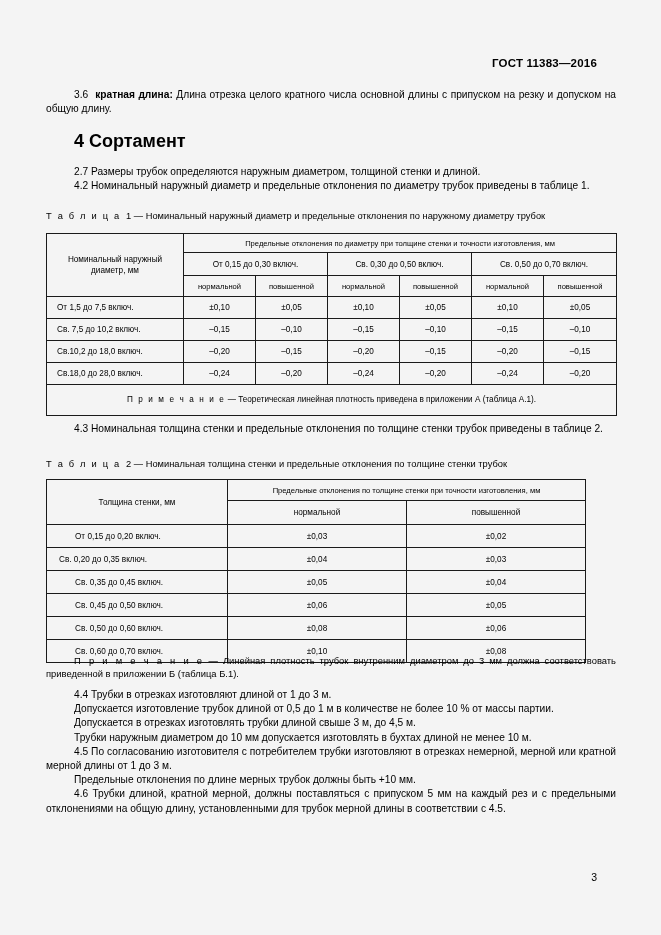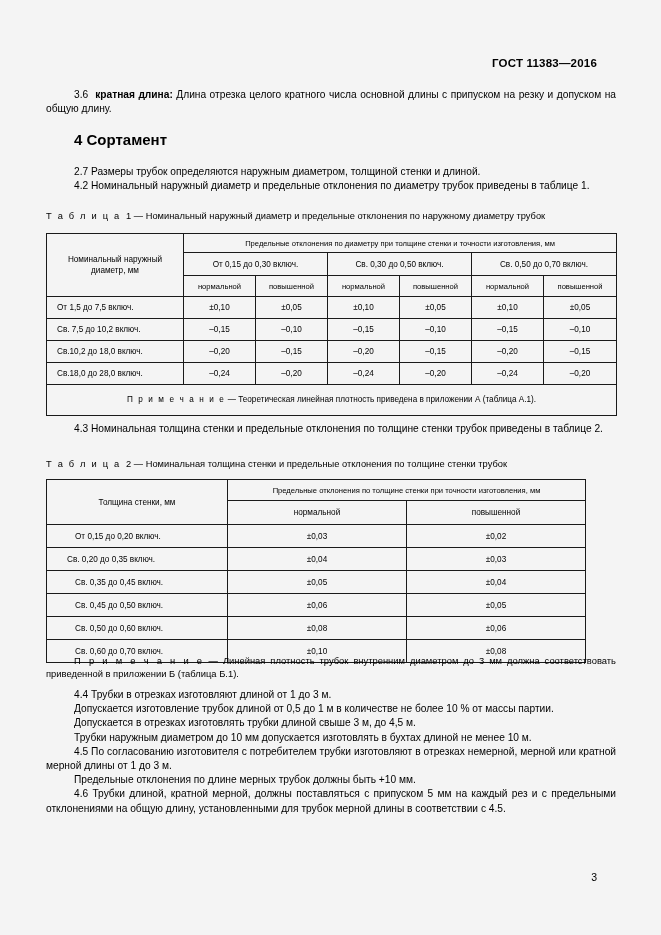--- a/index.html
+++ b/index.html
@@ -39,21 +39,21 @@
   .para {
     font-size: 10.2px;
     line-height: 14.2px;
     text-align: justify;
     margin: 0;
   }
   .para.indent { text-indent: 28px; }
   .para b { font-weight: bold; }
 
   h2.section {
-    font-size: 15px;
+    font-size: 18px;
     font-weight: bold;
     margin: 0;
     padding-left: 28px;
   }
 
   .tbl-caption {
     font-size: 9.3px;
     line-height: 13px;
     margin: 0;
     white-space: nowrap;
@@ -238,21 +238,21 @@
           <td style="height:22px;">нормальной</td>
           <td>повышенной</td>
         </tr>
 
         <tr class="thickline">
           <td class="left" style="height:22px;padding-left:28px;">От 0,15 до 0,20 включ.</td>
           <td>±0,03</td>
           <td>±0,02</td>
         </tr>
         <tr>
-          <td class="left" style="height:22px;padding-left:20px;">Св. 0,20 до 0,35 включ.</td>
+          <td class="left" style="height:22px;padding-left:12px;">Св. 0,20 до 0,35 включ.</td>
           <td>±0,04</td>
           <td>±0,03</td>
         </tr>
         <tr>
           <td class="left" style="height:22px;padding-left:28px;">Св. 0,35 до 0,45 включ.</td>
           <td>±0,05</td>
           <td>±0,04</td>
         </tr>
         <tr>
           <td class="left" style="height:22px;padding-left:28px;">Св. 0,45 до 0,50 включ.</td>

